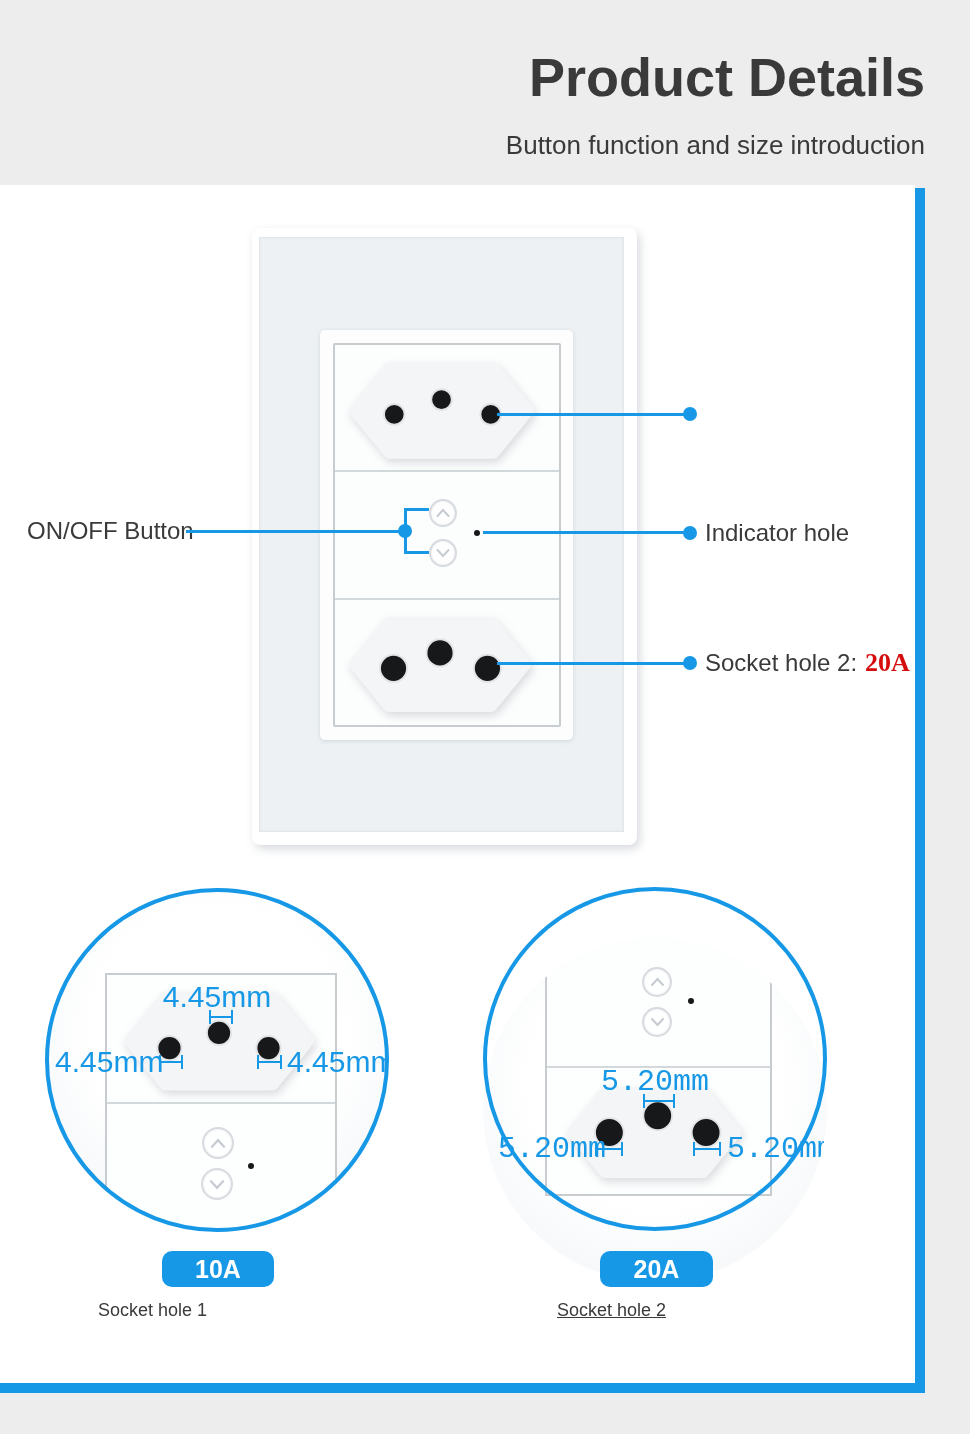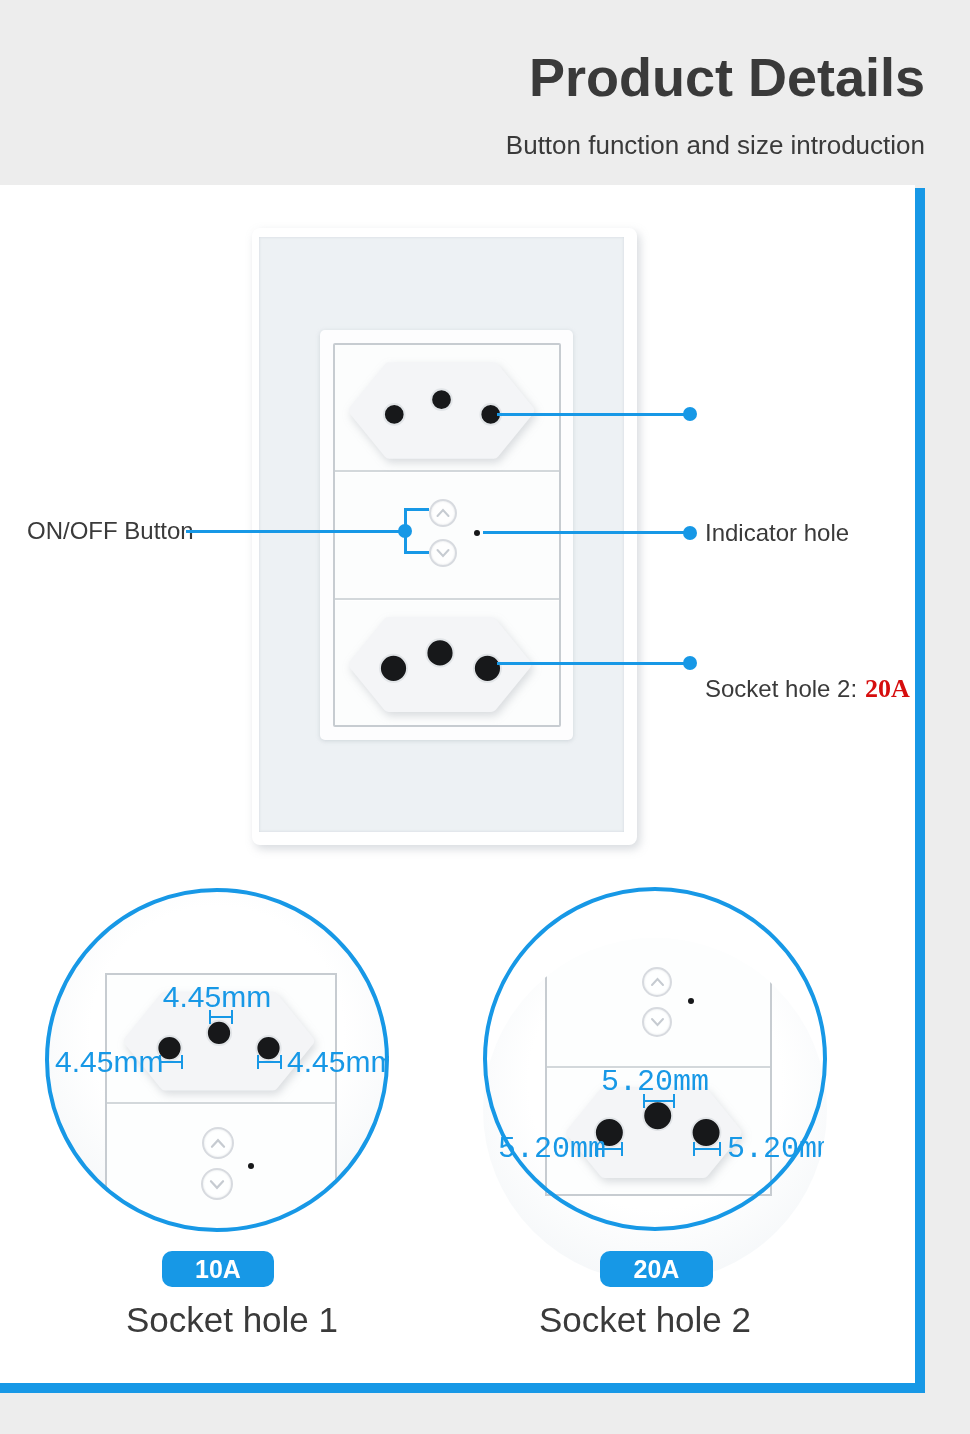--- a/index.html
+++ b/index.html
@@ -43,21 +43,21 @@
   
   .circle{border-radius:50%;overflow:hidden;background:radial-gradient(circle at 50% 42%, #ffffff 48%, #eef2f5 100%);}
   .circle-ring{border-radius:50%;border:4px solid var(--accent);pointer-events:none;}
   .panel-frag{background:#fdfefe;border:2px solid var(--hairline);}
 
   .dim{color:var(--accent);font-size:30px;line-height:26px;white-space:nowrap;}
   .hbracket{border-left:2px solid var(--accent);border-right:2px solid var(--accent);height:14px;
             background:linear-gradient(var(--accent),var(--accent)) center / 100% 2px no-repeat;}
 
   .badge{background:var(--accent);border-radius:10px;color:#fff;font-size:25px;font-weight:bold;text-align:center;line-height:36px;}
-  .caption{font-size:35px;color:var(--text-dark);text-align:right;}
+  .caption{font-size:18px;color:var(--text-dark);text-align:left;}
 </style>
 </head>
 <body>
 
 <svg width="0" height="0" style="position:absolute">
   <defs>
     <linearGradient id="sockGrad" x1="0" y1="0" x2="0" y2="1">
       <stop offset="0" stop-color="#fbfcfd"></stop>
       <stop offset="1" stop-color="#ecef f1"></stop>
       <stop offset="1" stop-color="#eceef1"></stop>
@@ -115,21 +115,21 @@
   <div class="abs blue-vline" style="left:404px;top:508px;height:46px;"></div>
   <div class="abs blue-line" style="left:404px;top:508px;width:25px;"></div>
   <div class="abs blue-line" style="left:404px;top:551px;width:25px;"></div>
 
   <div class="abs blue-line" style="left:483px;top:531px;width:204px;"></div>
   <div class="abs ldot" style="left:683px;top:526px;"></div>
   <div class="abs callout-label" style="left:705px;top:518px;">Indicator hole</div>
 
   <div class="abs blue-line" style="left:497px;top:662px;width:190px;"></div>
   <div class="abs ldot" style="left:683px;top:656px;"></div>
-  <div class="abs callout-label" style="left:705px;top:648px;margin-top:26px;">
+  <div class="abs callout-label" style="left:705px;top:648px;">
     <span>Socket hole 2:</span><span class="amp">20A</span>
   </div>
 
   <div class="abs circle" style="left:45px;top:888px;width:344px;height:344px;">
     <div class="abs panel-frag" style="left:60px;top:85px;width:232px;height:300px;border-bottom:none;"></div>
     <svg class="abs socket-svg" style="left:78px;top:102px;" width="192" height="102" viewBox="0 0 190 100">
       <path d="M42 7 H148 L183 50 L148 93 H42 L7 50 Z" fill="#f4f5f7" stroke="#f4f5f7" stroke-width="12" stroke-linejoin="round"></path>
       <circle cx="46" cy="57" r="12" fill="#17181a" stroke="#e2e5e8" stroke-width="2"></circle>
       <circle cx="95" cy="42" r="12" fill="#17181a" stroke="#e2e5e8" stroke-width="2"></circle>
       <circle cx="144" cy="57" r="12" fill="#17181a" stroke="#e2e5e8" stroke-width="2"></circle>
@@ -188,15 +188,15 @@
 
     <div class="abs hbracket" style="left:210px;top:204px;width:28px;"></div>
     <div class="abs dim" style="left:244px;top:198px;width:95px;">5.20mm</div>
   </div>
   <div class="abs circle-ring" style="left:483px;top:887px;width:344px;height:344px;"></div>
 
   <div class="abs badge" style="left:162px;top:1251px;width:112px;height:36px;">10A</div>
   <div class="abs caption" style="left:98px;top:1300px;width:240px;">Socket hole 1</div>
 
   <div class="abs badge" style="left:600px;top:1251px;width:113px;height:36px;">20A</div>
-  <div class="abs caption" style="left:511px;top:1300px;width:240px;">Socket hole 2</div>
+  <div class="abs caption" style="left:557px;top:1300px;width:240px;text-decoration:underline;">Socket hole 2</div>
 
 </div>
 
 </body></html>

